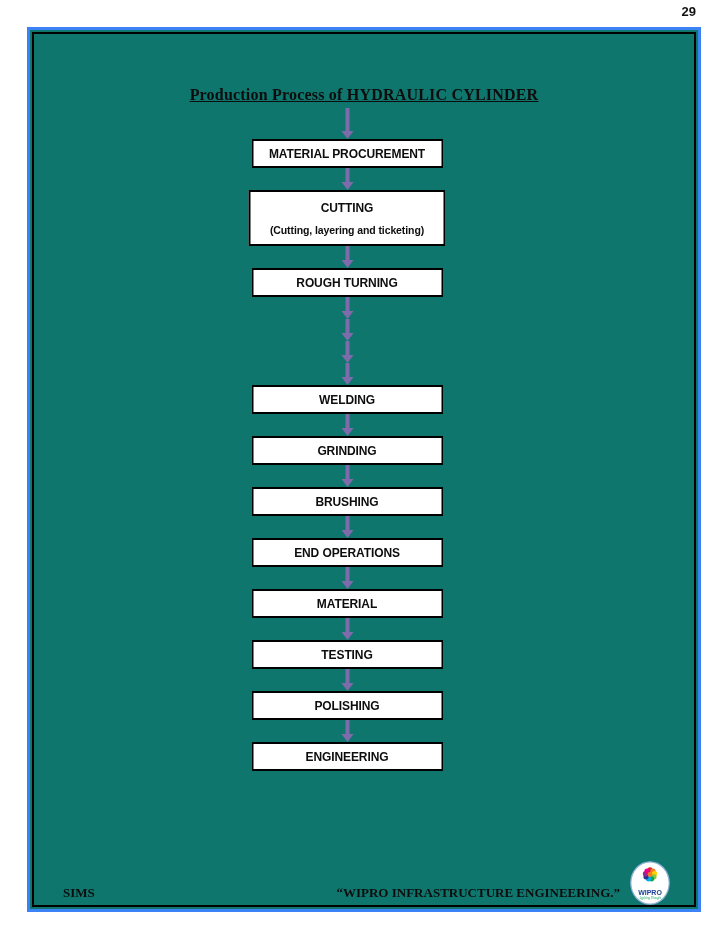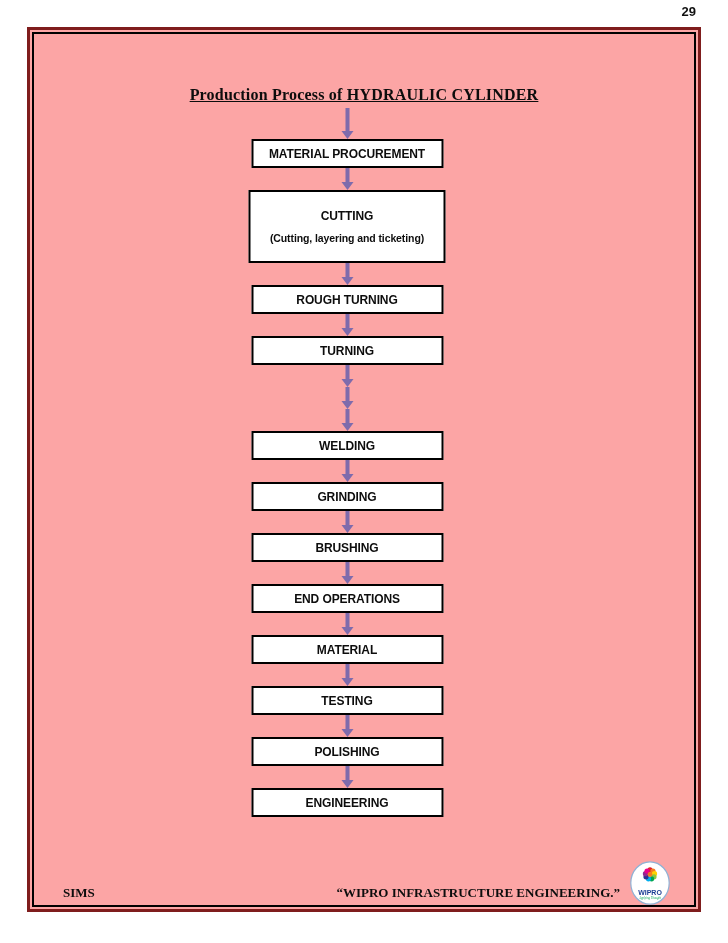--- a/index.html
+++ b/index.html
@@ -14,22 +14,22 @@
   }
   .page-number {
     position: absolute; top: 4px; right: 32px;
     font: bold 13px "Liberation Sans", sans-serif;
     color: #111;
     text-align: right;
   }
   .frame {
     position: absolute; left: 27px; top: 27px;
     width: 668px; height: 879px;
-    border: 3px solid #7f1d1d;
-    background: #fca5a5;
+    border: 3px solid #3b82f6;
+    background: #0f766e;
   }
   .frame-inner {
     position: absolute; inset: 2px;
     border: 2px solid #000;
   }
   .title {
     margin: 52px 0 0 0;
     text-align: center;
     font: bold 16px "Liberation Serif", serif;
     text-decoration: underline;
@@ -43,21 +43,21 @@
   }
   .flow-box {
     box-sizing: border-box;
     width: 192px; height: 29px;
     border: 2px solid #000;
     background: #fff;
     display: flex; flex-direction: column;
     align-items: center; justify-content: center;
     gap: 9px;
   }
-  .flow-box.has-sub { height: 73px; width: 197px; }
+  .flow-box.has-sub { height: 56px; width: 197px; }
   .flow-label {
     font: bold 12px "Liberation Sans", sans-serif;
     letter-spacing: -0.1px;
     white-space: nowrap;
     color: #0d0d0d;
   }
   .flow-sublabel {
     font: bold 10.5px "Liberation Sans", sans-serif;
     letter-spacing: -0.1px;
     white-space: nowrap;
@@ -119,23 +119,20 @@
         <div class="arrow">
           <div class="stem"></div>
           <div class="head"></div>
         </div>
         <div class="flow-box">
           <div class="flow-label">ROUGH TURNING</div>
         </div>
         <div class="arrow">
           <div class="stem"></div>
           <div class="head"></div>
-        </div>
-        <div class="flow-box">
-          <div class="flow-label">TURNING</div>
         </div>
         <div class="arrow">
           <div class="stem"></div>
           <div class="head"></div>
         </div>
         <div class="arrow">
           <div class="stem"></div>
           <div class="head"></div>
         </div>
         <div class="arrow">

